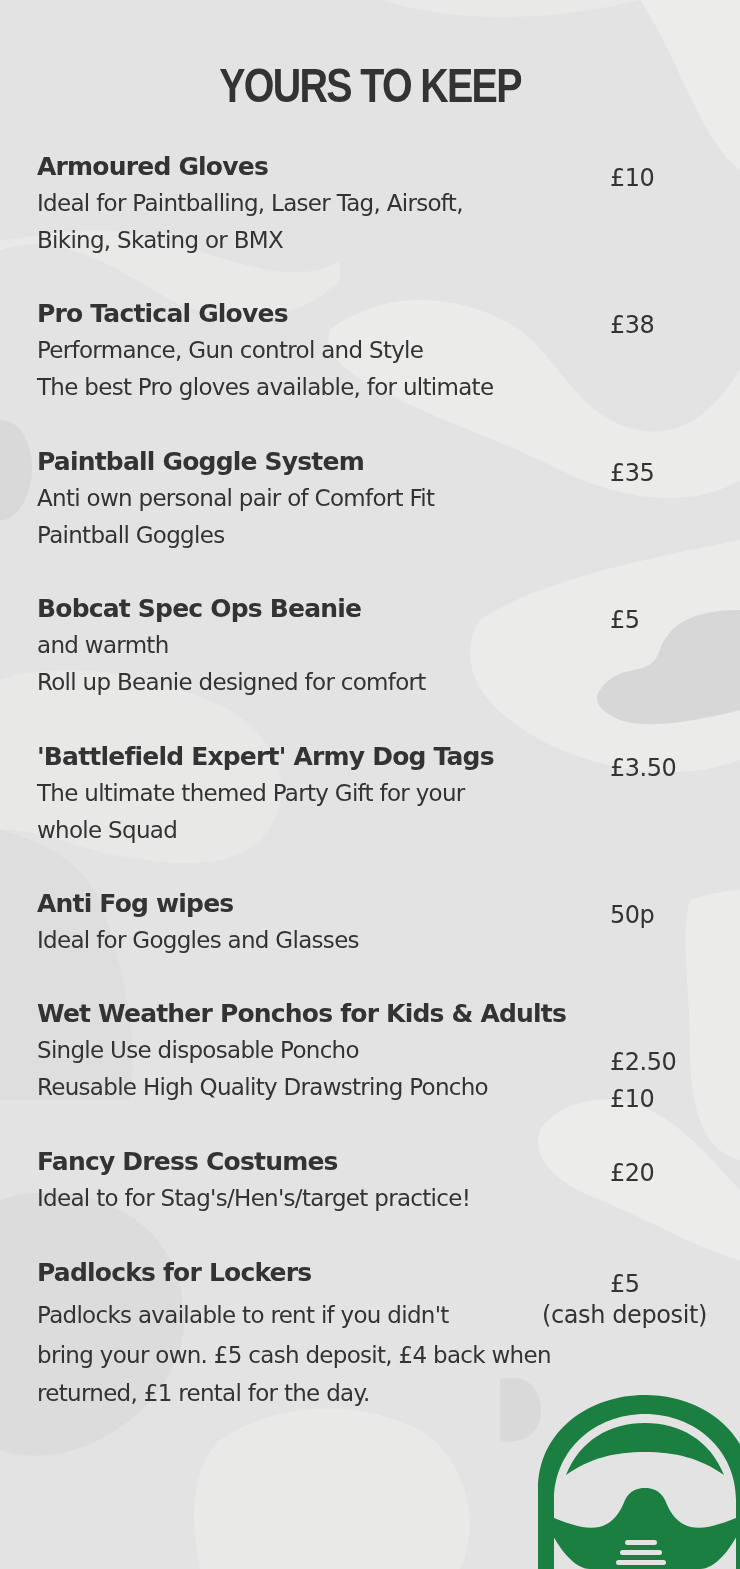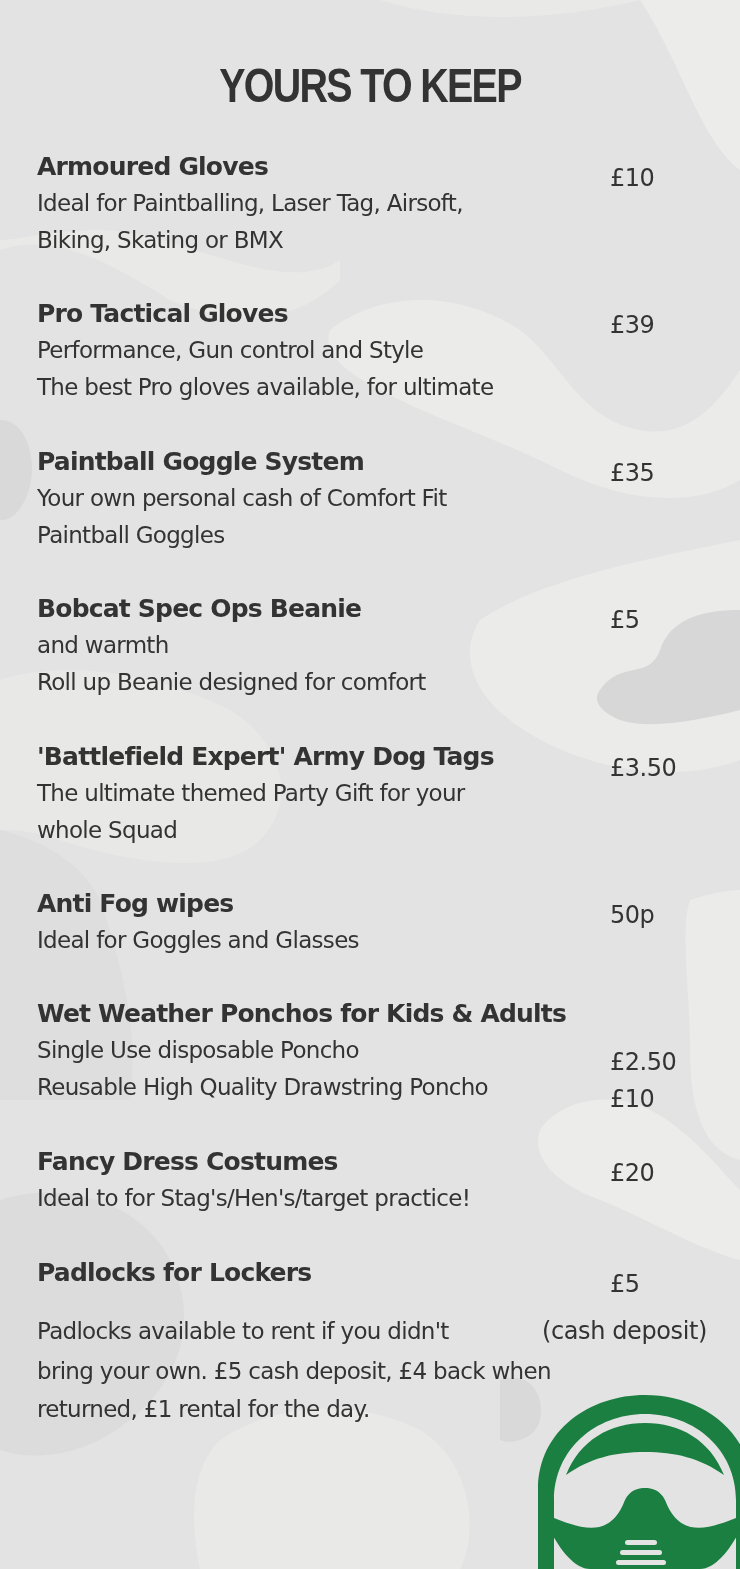--- a/index.html
+++ b/index.html
@@ -49,28 +49,28 @@
 <div class="page">
   <div class="title">YOURS TO KEEP</div>
 
   <div class="item" style="top:148px">
     <div class="row"><span class="name">Armoured Gloves</span><span class="price">£10</span></div>
     <div class="row desc">Ideal for Paintballing, Laser Tag, Airsoft,</div>
     <div class="row desc">Biking, Skating or BMX</div>
   </div>
 
   <div class="item" style="top:295px">
-    <div class="row"><span class="name">Pro Tactical Gloves</span><span class="price">£39</span></div>
+    <div class="row"><span class="name">Pro Tactical Gloves</span><span class="price">£38</span></div>
     <div class="row desc">Performance, Gun control and Style</div>
     <div class="row desc">The best Pro gloves available, for ultimate</div>
   </div>
 
   <div class="item" style="top:443px">
     <div class="row"><span class="name">Paintball Goggle System</span><span class="price">£35</span></div>
-    <div class="row desc">Your own personal cash of Comfort Fit</div>
+    <div class="row desc">Anti own personal pair of Comfort Fit</div>
     <div class="row desc">Paintball Goggles</div>
   </div>
 
   <div class="item" style="top:590px">
     <div class="row"><span class="name">Bobcat Spec Ops Beanie</span><span class="price">£5</span></div>
     <div class="row desc">and warmth</div>
     <div class="row desc">Roll up Beanie designed for comfort</div>
   </div>
 
   <div class="item" style="top:738px">
@@ -90,21 +90,21 @@
     <div class="row desc"><span>Reusable High Quality Drawstring Poncho</span><span class="price">£10</span></div>
   </div>
 
   <div class="item" style="top:1143px">
     <div class="row"><span class="name">Fancy Dress Costumes</span><span class="price">£20</span></div>
     <div class="row desc">Ideal to for Stag's/Hen's/target practice!</div>
   </div>
 
   <div class="item" style="top:1254px">
     <div class="row"><span class="name">Padlocks for Lockers</span><span class="price">£5</span></div>
-    <div class="row padrow desc" style="margin-top:20px"><span>Padlocks available to rent if you didn't</span><span class="note">(cash deposit)</span></div>
+    <div class="row padrow desc" style="margin-top:4px"><span>Padlocks available to rent if you didn't</span><span class="note">(cash deposit)</span></div>
     <div class="row padrow desc">bring your own. £5 cash deposit, £4 back when</div>
     <div class="row desc">returned, £1 rental for the day.</div>
   </div>
 </div>
 
 <svg class="logo" viewBox="0 0 230 179">
 
   <path d="M8 179 L8 100 C8 40 60 5 115 5 C170 5 222 40 222 100 L222 179 L206 179 L206 110 C206 60 165 24 115 24 C65 24 24 60 24 110 L24 179 Z" fill="#1a7f40"></path>
 
   <path d="M36 85 C50 50 80 33 115 33 C150 33 180 50 194 85 C170 68 145 62 115 62 C85 62 60 68 36 85 Z" fill="#1a7f40"></path>

